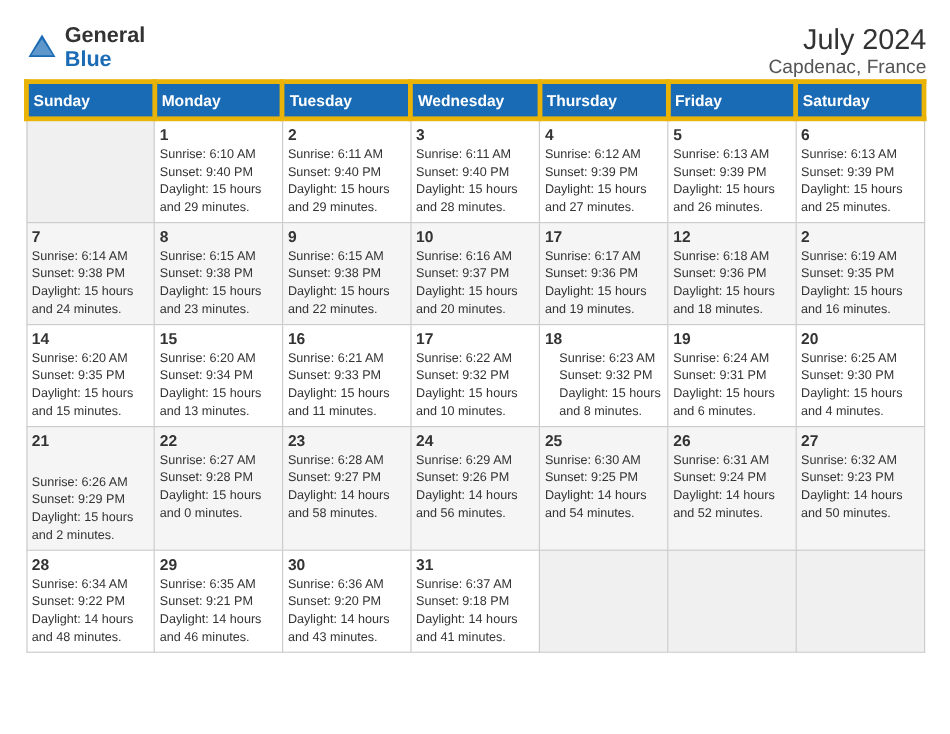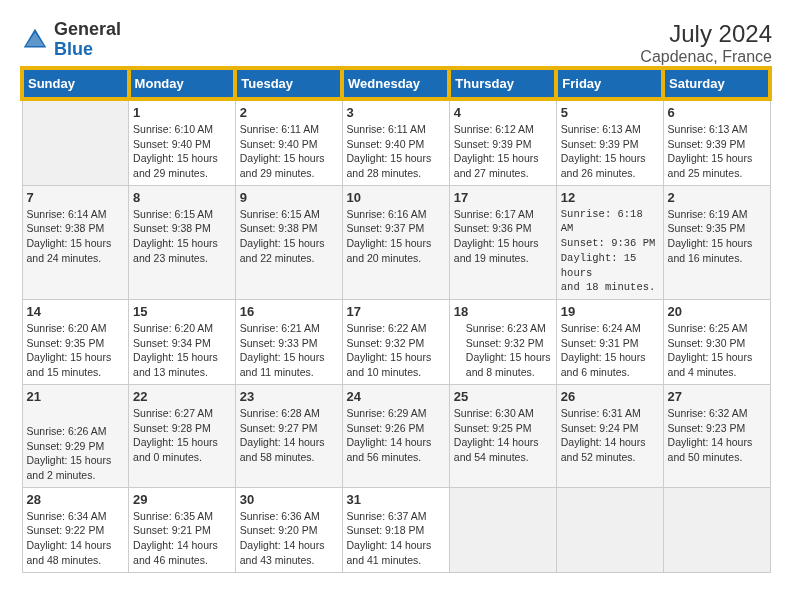--- a/index.html
+++ b/index.html
@@ -207,21 +207,21 @@
         </td>
         <td>
           <span class="day-number">17</span>
           <div class="day-info" style="white-space: pre-line;">Sunrise: 6:17 AM
 Sunset: 9:36 PM
 Daylight: 15 hours
 and 19 minutes.</div>
         </td>
         <td>
           <span class="day-number">12</span>
-          <div class="day-info" style="white-space: pre-line; font-family: Liberation Mono, monospace;">Sunrise: 6:18 AM
+          <div class="day-info" style="white-space: pre-line;">Sunrise: 6:18 AM
 Sunset: 9:36 PM
 Daylight: 15 hours
 and 18 minutes.</div>
         </td>
         <td>
           <span class="day-number">2</span>
           <div class="day-info" style="white-space: pre-line;">Sunrise: 6:19 AM
 Sunset: 9:35 PM
 Daylight: 15 hours
 and 16 minutes.</div>

